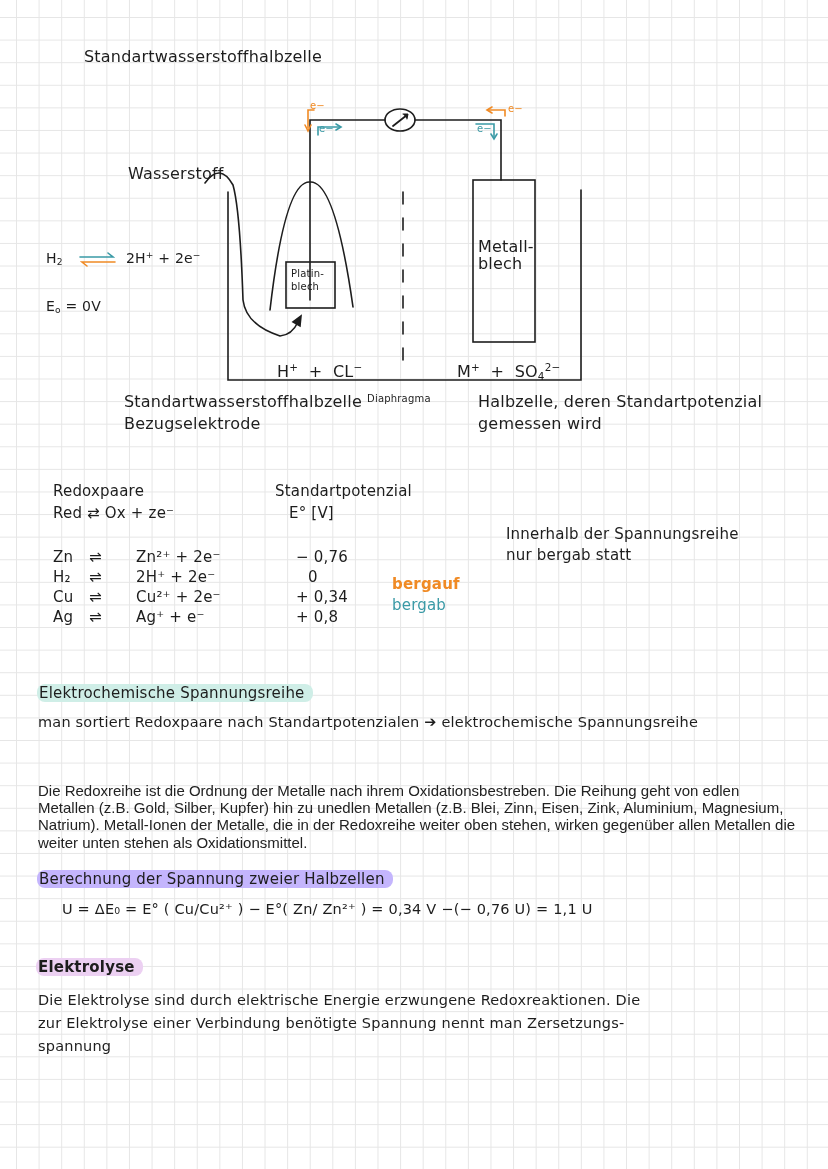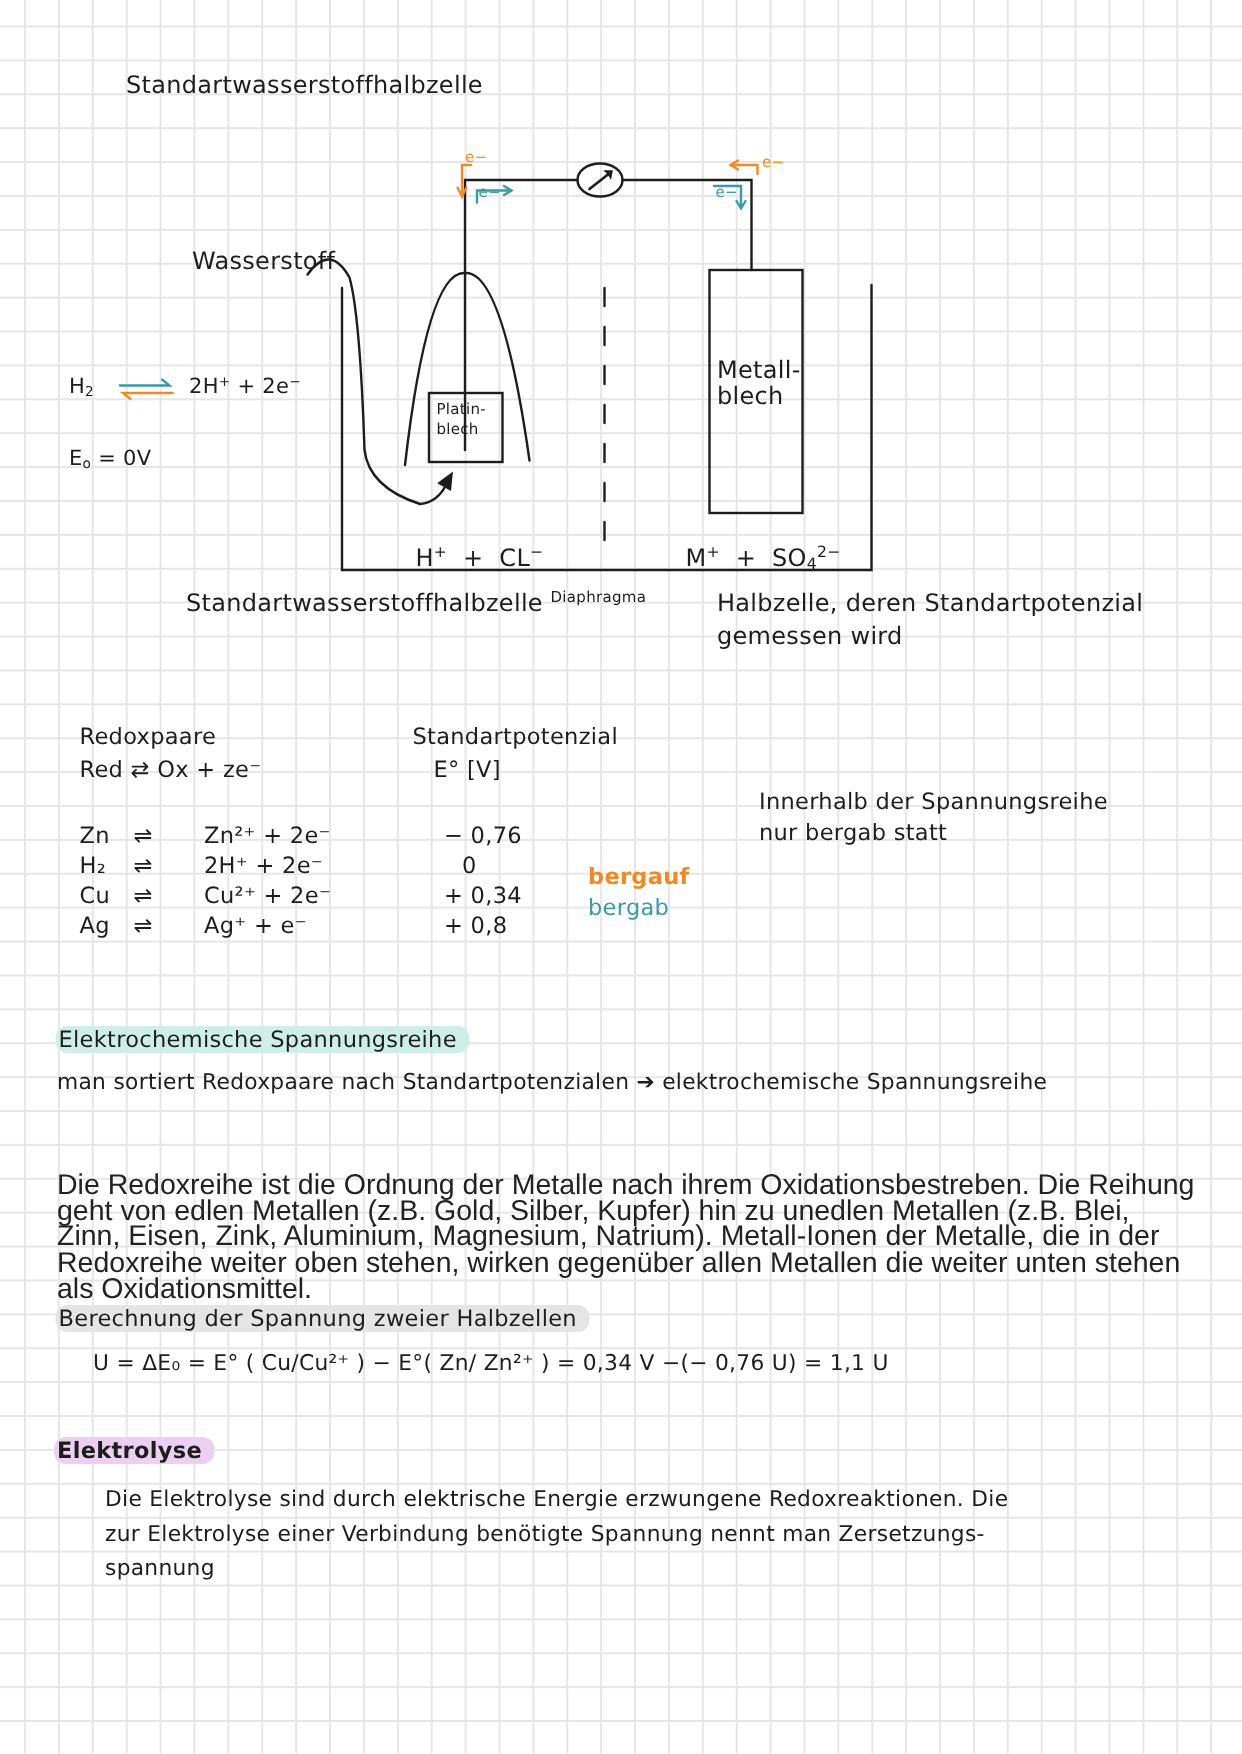--- a/index.html
+++ b/index.html
@@ -15,21 +15,21 @@
     color: #1d1d1d;
   }
   .abs { position: absolute; white-space: nowrap; }
   .hand { font-family: "DejaVu Sans", sans-serif; letter-spacing: 0.2px; }
   .title { font-size: 16px; }
   .lbl { font-size: 16px; }
   .lbl-sm { font-size: 10px; }
   .eq { font-size: 14px; }
   .tbl { font-size: 15px; }
   .body-hand { font-size: 14.5px; line-height: 23px; }
-  .print { font-family: "Liberation Sans", sans-serif; font-size: 19px; line-height: 17.2px; color: #222; white-space: normal; }
+  .print { font-family: "Liberation Sans", sans-serif; font-size: 15px; line-height: 17.2px; color: #222; white-space: normal; }
   .hl { padding: 0 8px 0 2px; border-radius: 8px; }
   sup { font-size: 0.65em; vertical-align: 0.55em; line-height: 0; }
   sub { font-size: 0.65em; vertical-align: -0.25em; line-height: 0; }
   svg.diagram { position: absolute; left: 0; top: 0; }
 </style>
 </head>
 <body>
 
 <svg class="diagram" width="828" height="460" viewBox="0 0 828 460">
   <g fill="none" stroke="#1d1d1d" stroke-width="1.6" stroke-linecap="round">
@@ -118,20 +118,21 @@
   <span>CL</span><sup>−</sup>
 </div>
 <div class="abs hand lbl" style="left:457px;top:362px;">
   <span>M</span><sup>+</sup>
   &nbsp;<span>+</span>&nbsp;
   <span>SO</span><sub>4</sub><sup>2−</sup>
 </div>
 
 <div class="abs hand lbl" style="left:124px;top:391px;line-height:22px;">
   <div>Standartwasserstoffhalbzelle</div>
+  <div>Bezugselektrode</div>
 </div>
 <div class="abs hand lbl-sm" style="left:367px;top:393px;">Diaphragma</div>
 <div class="abs hand lbl" style="left:478px;top:391px;line-height:22px;">
   <div>Halbzelle, deren Standartpotenzial</div>
   <div>gemessen wird</div>
 </div>
 
 <div class="abs hand tbl" style="left:53px;top:480px;line-height:22px;">
   <div>Redoxpaare</div>
   <div>Red ⇄  Ox  +  ze⁻</div>
@@ -179,24 +180,24 @@
 <div class="abs hand" style="left:37px;top:684px;font-size:15px;">
   <span class="hl" style="background:#cfeee7;">Elektrochemische Spannungsreihe</span>
 </div>
 <div class="abs hand body-hand" style="left:38px;top:711px;">
   <div>man sortiert Redoxpaare nach Standartpotenzialen ➔ elektrochemische Spannungsreihe</div>
 </div>
 
 <div class="abs print" style="left:38px;top:782px;width:760px;">Die Redoxreihe ist die Ordnung der Metalle nach ihrem Oxidationsbestreben. Die Reihung geht von edlen Metallen (z.B. Gold, Silber, Kupfer) hin zu unedlen Metallen (z.B. Blei, Zinn, Eisen, Zink, Aluminium, Magnesium, Natrium). Metall-Ionen der Metalle, die in der Redoxreihe weiter oben stehen, wirken gegenüber allen Metallen die weiter unten stehen als Oxidationsmittel.</div>
 
 <div class="abs hand" style="left:37px;top:870px;font-size:15px;">
-  <span class="hl" style="background:#e5e5e5;">Berechnung der Spannung zweier Halbzellen</span>
+  <span class="hl" style="background:#c4b5fd;">Berechnung der Spannung zweier Halbzellen</span>
 </div>
 <div class="abs hand" style="left:62px;top:901px;font-size:14.5px;">U = ΔE₀ = E° ( Cu/Cu²⁺ ) − E°( Zn/ Zn²⁺ ) = 0,34 V −(− 0,76 U) = 1,1 U</div>
 
 <div class="abs hand" style="left:36px;top:958px;font-size:15px;">
   <span class="hl" style="background:#ecd0f2;font-weight:bold;">Elektrolyse</span>
 </div>
-<div class="abs hand body-hand" style="left:38px;top:989px;margin-left:32px;">
+<div class="abs hand body-hand" style="left:38px;top:989px;">
   <div>Die Elektrolyse sind durch elektrische Energie erzwungene Redoxreaktionen. Die</div>
   <div>zur Elektrolyse einer Verbindung benötigte Spannung nennt man Zersetzungs-</div>
   <div>spannung</div>
 </div>
 
 </body></html>

